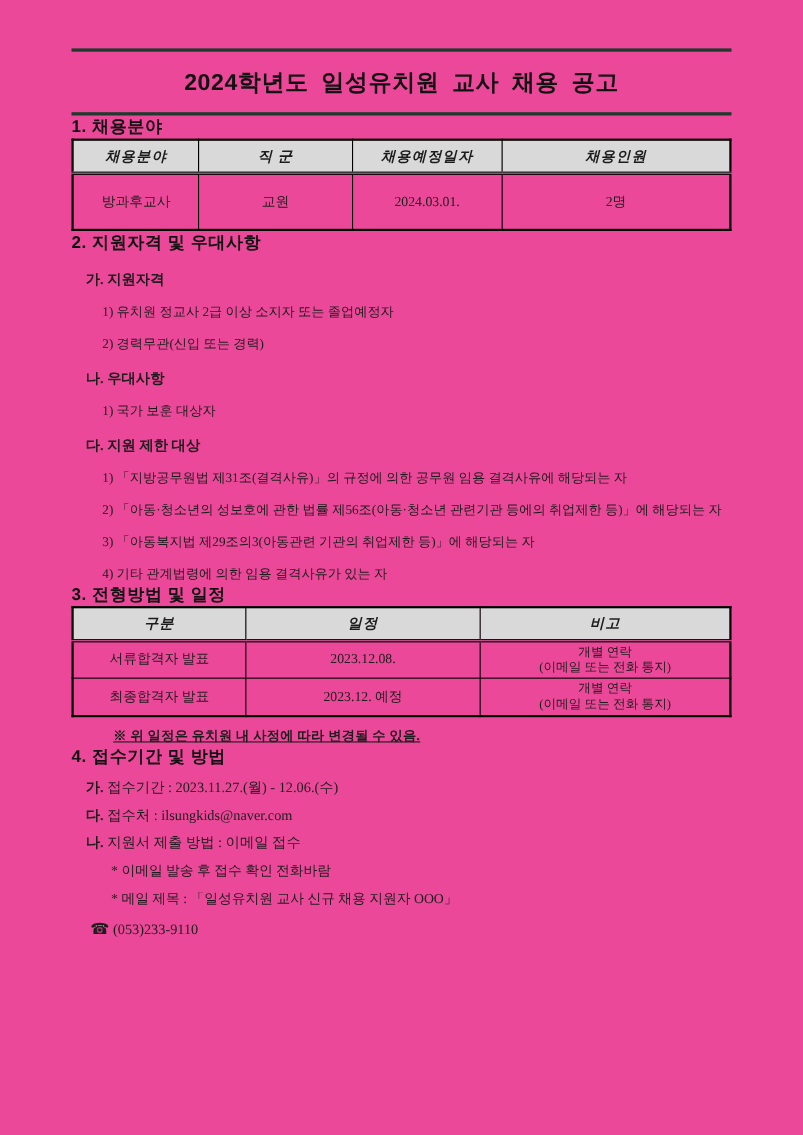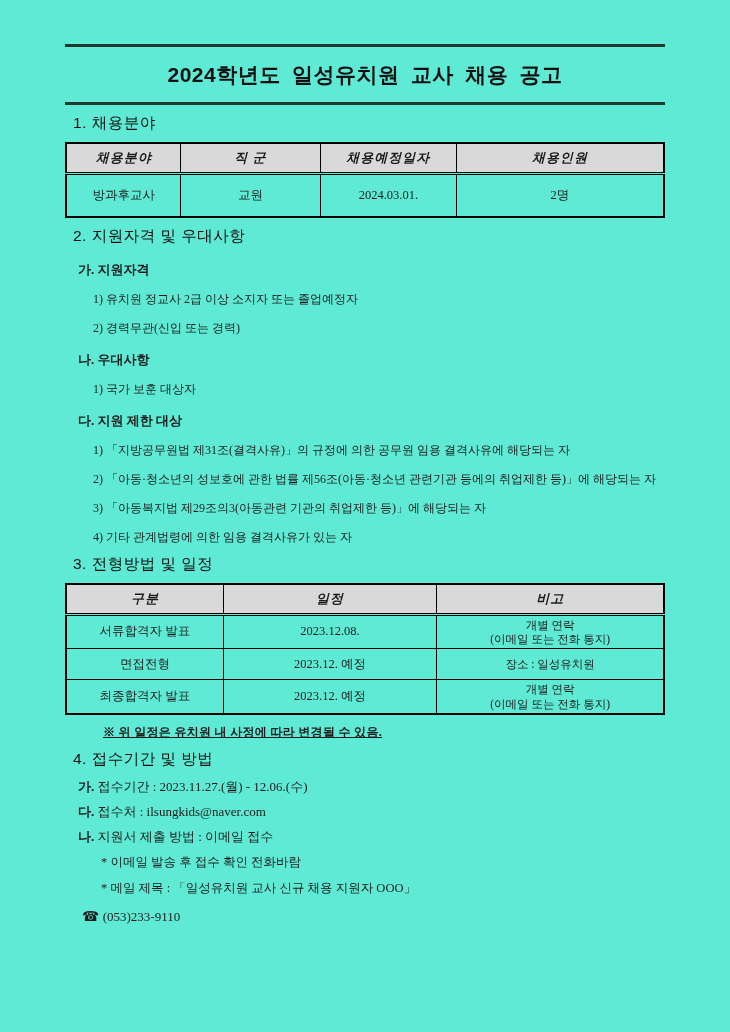--- a/index.html
+++ b/index.html
@@ -1,21 +1,21 @@
 <!DOCTYPE html>
 <html><head>
 <meta charset="utf-8">
 <style>
   * { box-sizing: border-box; }
   html, body { margin: 0; padding: 0; background: #ffffff; }
   .page {
     position: relative;
     width: 730px;
     height: 1032px;
-    background: #5eead4;
+    background: #ec4899;
     padding: 0 65px;
     overflow: hidden;
     font-family: "Liberation Serif", "DejaVu Serif", serif;
     color: #1c1c1c;
   }
   .rule { height: 3px; background: #1e3a2c; }
   .rule-top { margin-top: 44px; }
   .title-band {
     height: 55px;
     display: flex;
@@ -25,24 +25,24 @@
   h1.doc-title {
     margin: 0;
     font-family: "Liberation Sans", "DejaVu Sans", sans-serif;
     font-size: 21px;
     font-weight: bold;
     letter-spacing: 0.5px;
     word-spacing: 5px;
     color: #111;
   }
   h2.sec-heading {
-    margin: 8px;
+    margin: 0;
     font-family: "Liberation Sans", "DejaVu Sans", sans-serif;
     font-size: 15.5px;
-    font-weight: normal;
+    font-weight: bold;
     letter-spacing: 0.5px;
     color: #111;
   }
   .h-s1 { margin: 27px 0 9px 0; }
   .h-s2 { margin: 23px 0 4px 0; }
   .h-s3 { margin: 24px 0 9px 0; }
   .h-s4 { margin: 16px 0 6px 0; }
 
   table {
     width: 100%;
@@ -60,21 +60,21 @@
     font-weight: bold;
     height: 30px;
     letter-spacing: 1px;
     font-style: italic;
   }
   td {
     border: 1px solid #000;
     font-size: 12.5px;
     padding: 2px 3px;
   }
-  .t-field td { height: 44px; }
+  .t-field td { height: 52px; }
   .t-sched td { height: 31px; }
   td.remark { font-size: 11.5px; white-space: pre-line; line-height: 1.25; }
 
   .grp-label {
     font-size: 13px;
     font-weight: bold;
     padding-left: 13px;
     margin-top: 14px;
     line-height: 18px;
     white-space: nowrap;
@@ -181,25 +181,20 @@
       </tr>
     </thead>
     <tbody>
       <tr>
         <td>서류합격자 발표</td>
         <td>2023.12.08.</td>
         <td class="remark">개별 연락
 (이메일 또는 전화 통지)</td>
       </tr>
       <tr>
-        <td>면접전형</td>
-        <td>2023.12. 예정</td>
-        <td class="remark">장소 : 일성유치원</td>
-      </tr>
-      <tr>
         <td>최종합격자 발표</td>
         <td>2023.12. 예정</td>
         <td class="remark">개별 연락
 (이메일 또는 전화 통지)</td>
       </tr>
     </tbody>
   </table>
   <div class="sched-note">※ 위 일정은 유치원 내 사정에 따라 변경될 수 있음.</div>
 
   <h2 class="sec-heading h-s4">4. 접수기간 및 방법</h2>

